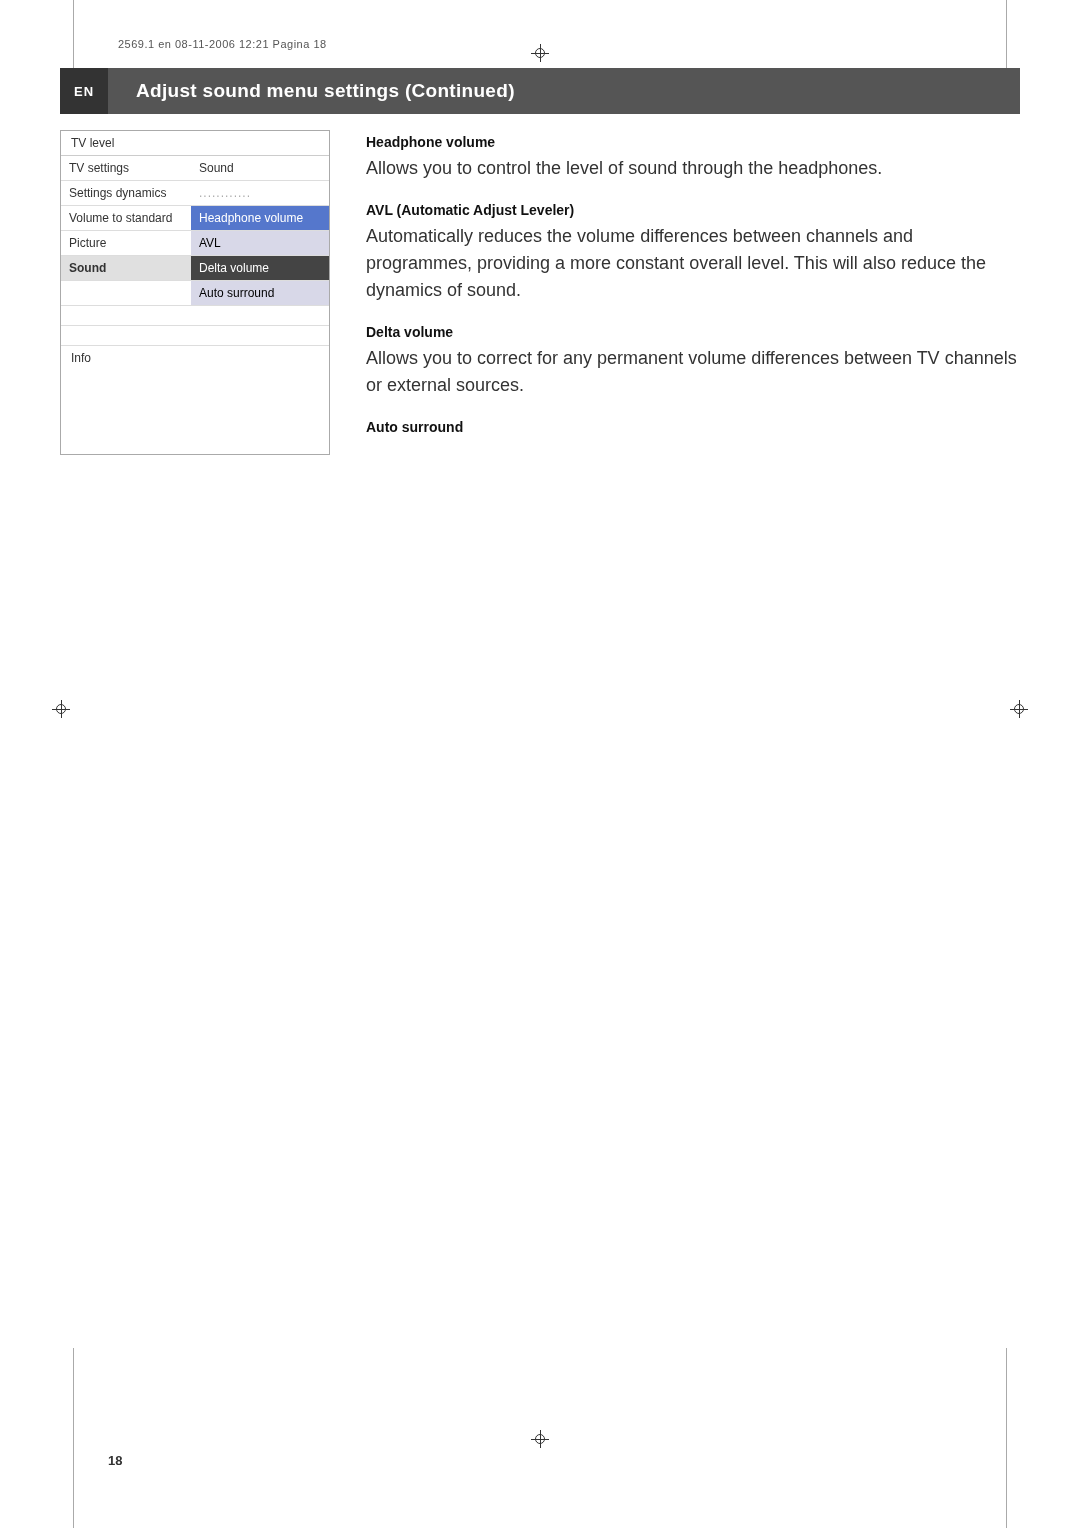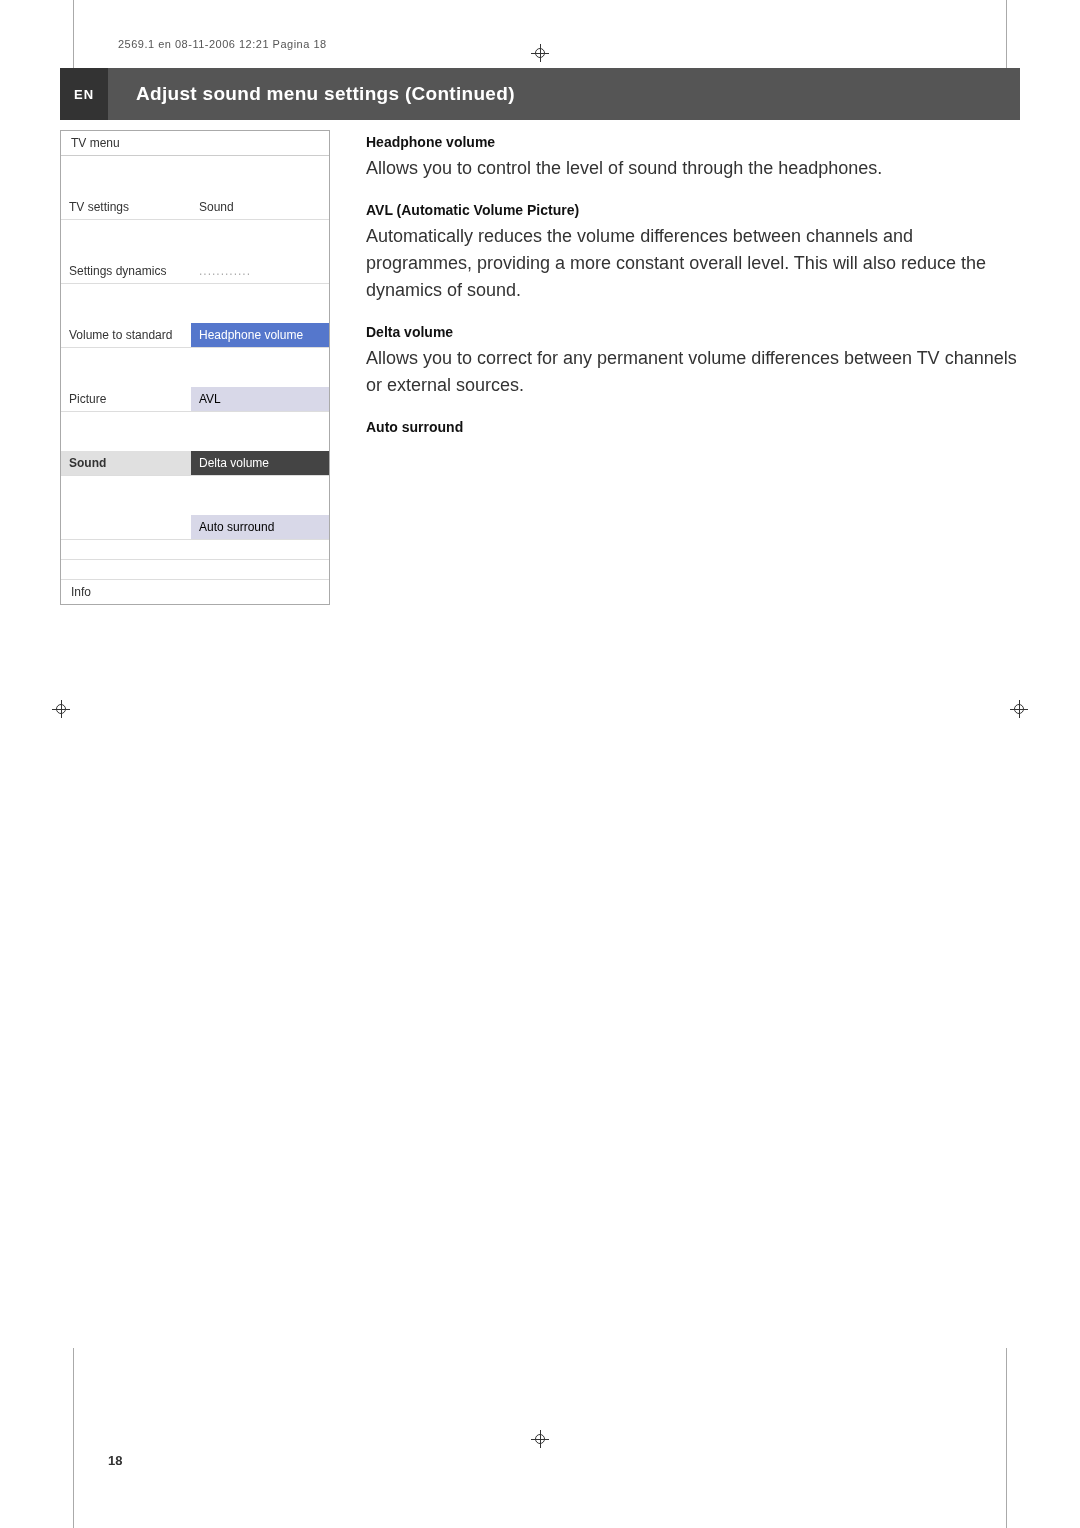--- a/index.html
+++ b/index.html
@@ -59,21 +59,21 @@
       transform: translate(-50%, -50%);
     }
 
     
     .header-bar {
       position: absolute;
       top: 68px;
       left: 60px;
       right: 60px;
       background: #555555;
-      height: 52px;
+      height: 46px;
       display: flex;
       align-items: center;
     }
     .header-en-badge {
       background: #333;
       color: #fff;
       font-size: 13px;
       font-weight: bold;
       padding: 0 14px;
       height: 100%;
@@ -109,21 +109,20 @@
     .tv-menu-title {
       padding: 5px 10px;
       font-size: 12px;
       color: #333;
       background: #fff;
       border-bottom: 1px solid #ccc;
     }
     .menu-row {
       display: flex;
       border-bottom: 1px solid #ddd;
-      margin-top: 39px;
     }
     .menu-row:last-child {
       border-bottom: none;
     }
     .menu-left {
       width: 130px;
       flex-shrink: 0;
       padding: 5px 8px;
       font-size: 12px;
       color: #333;
@@ -279,21 +278,21 @@
 <div class="page-meta">2569.1 en  08-11-2006  12:21  Pagina 18</div>
 
 <div class="header-bar">
   <div class="header-en-badge">EN</div>
   <div class="header-title">Adjust sound menu settings  (Continued)</div>
 </div>
 
 <div class="main-content">
 
   <div class="tv-menu-panel">
-    <div class="tv-menu-title">TV menu</div>
+    <div class="tv-menu-title">TV level</div>
 
     <div class="menu-row">
       <div class="menu-left">TV settings</div>
       <div class="menu-right">Sound</div>
     </div>
 
     <div class="menu-row">
       <div class="menu-left">Settings dynamics</div>
       <div class="menu-right settings-assistant-right">............</div>
     </div>
@@ -326,21 +325,21 @@
   </div>
 
   <div class="descriptions-panel">
 
     <div class="desc-section">
       <div class="desc-title">Headphone volume</div>
       <div class="desc-text">Allows you to control the level of sound through the headphones.</div>
     </div>
 
     <div class="desc-section">
-      <div class="desc-title">AVL (Automatic Volume Picture)</div>
+      <div class="desc-title">AVL (Automatic Adjust Leveler)</div>
       <div class="desc-text">Automatically reduces the volume differences between channels and programmes, providing a more constant overall level. This will also reduce the dynamics of sound.</div>
     </div>
 
     <div class="desc-section">
       <div class="desc-title">Delta volume</div>
       <div class="desc-text">Allows you to correct for any permanent volume differences between TV channels or external sources.</div>
     </div>
 
     <div class="desc-section">
       <div class="desc-title">Auto surround</div>

